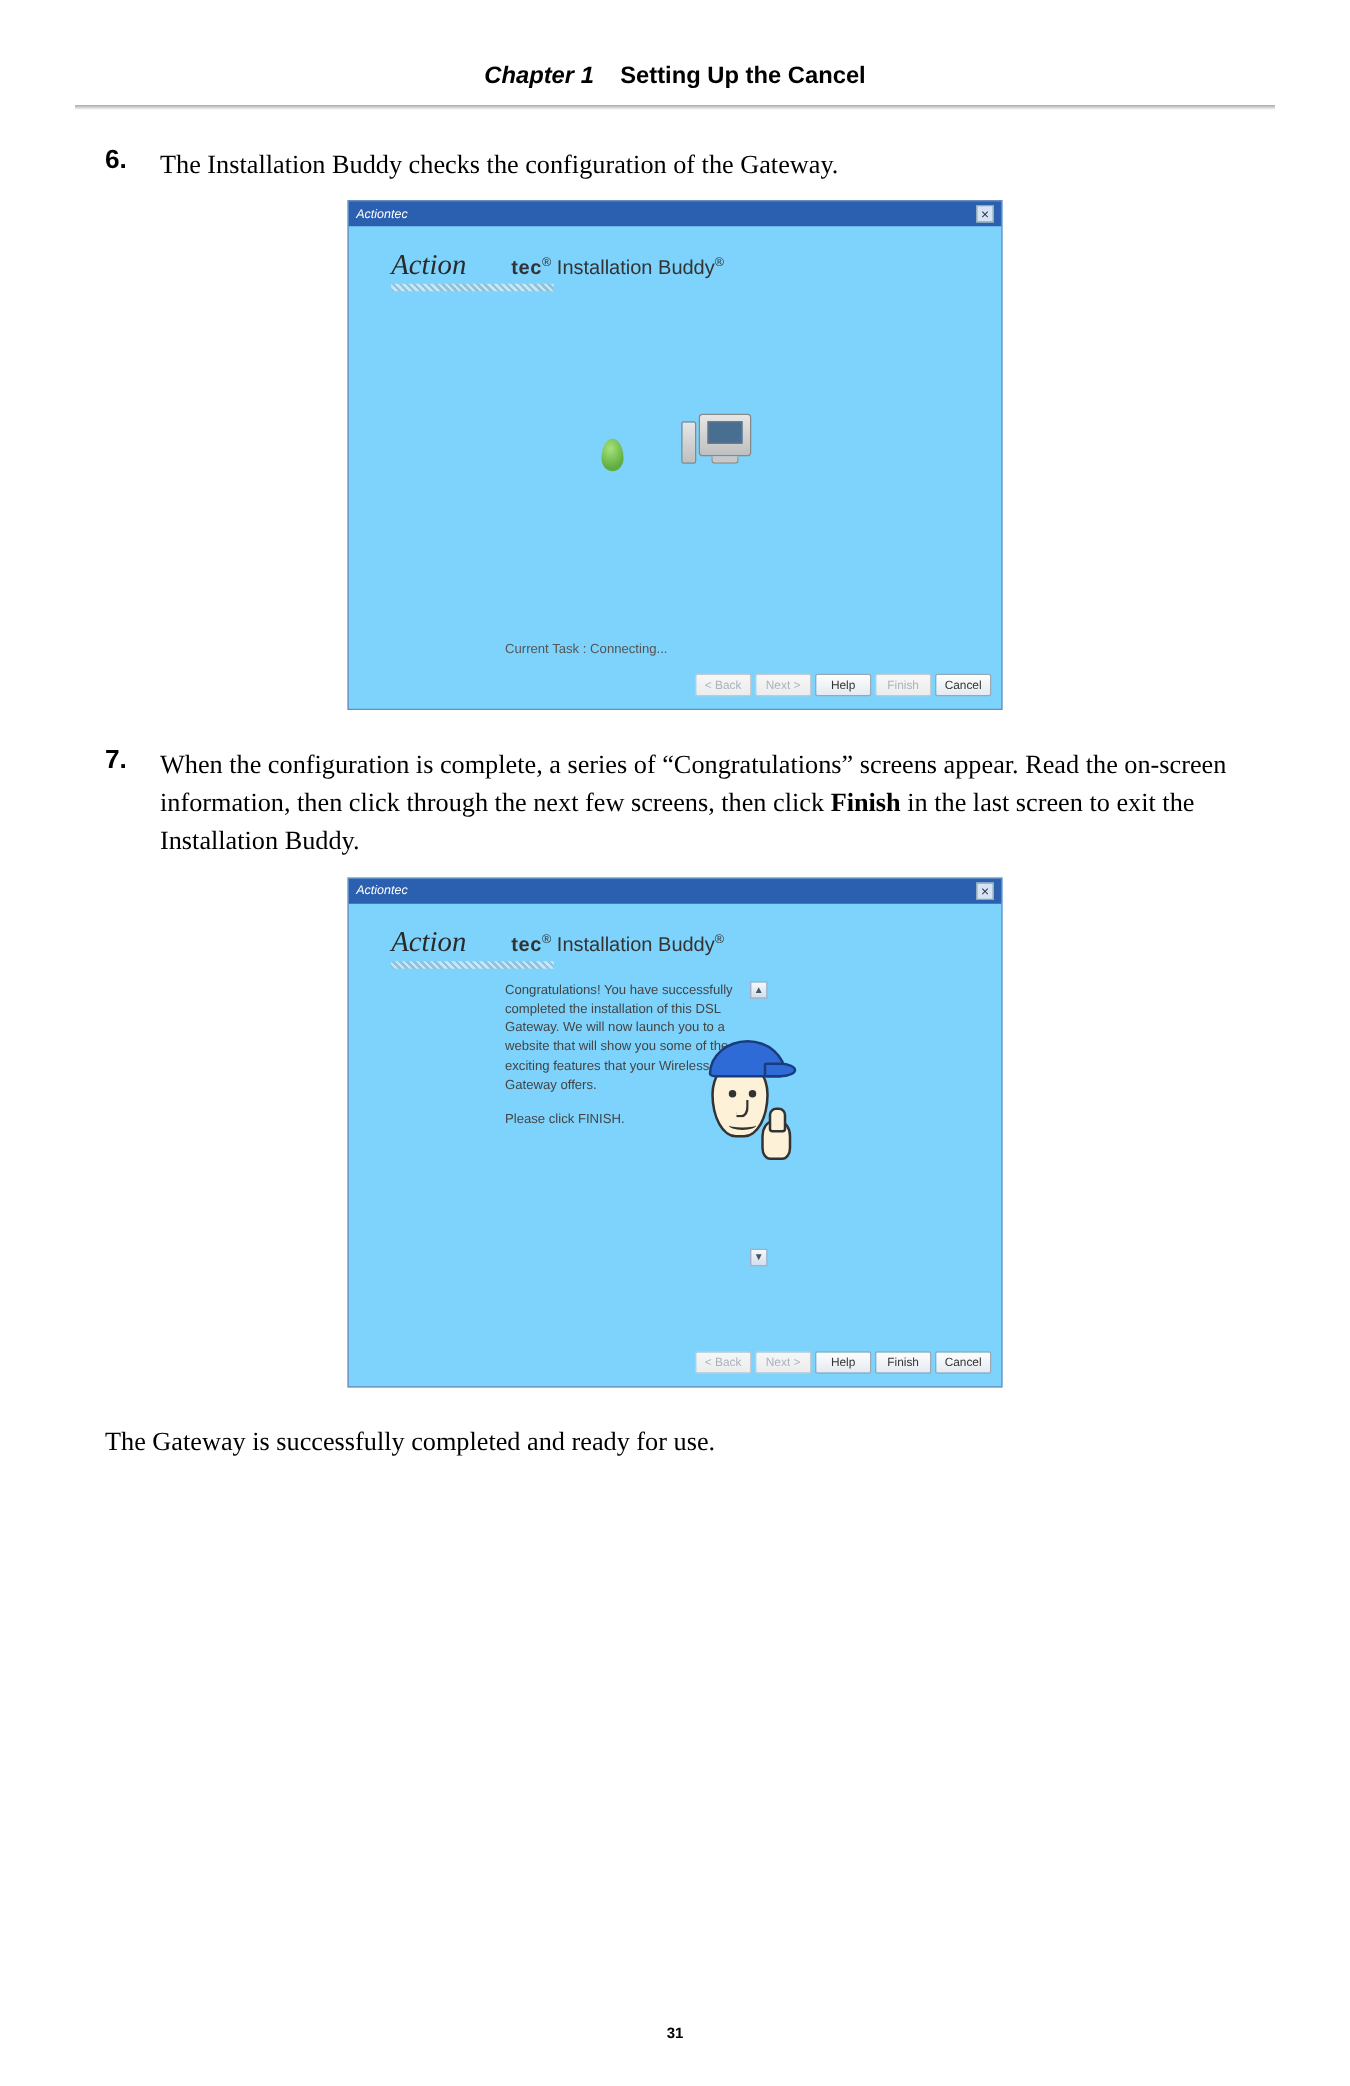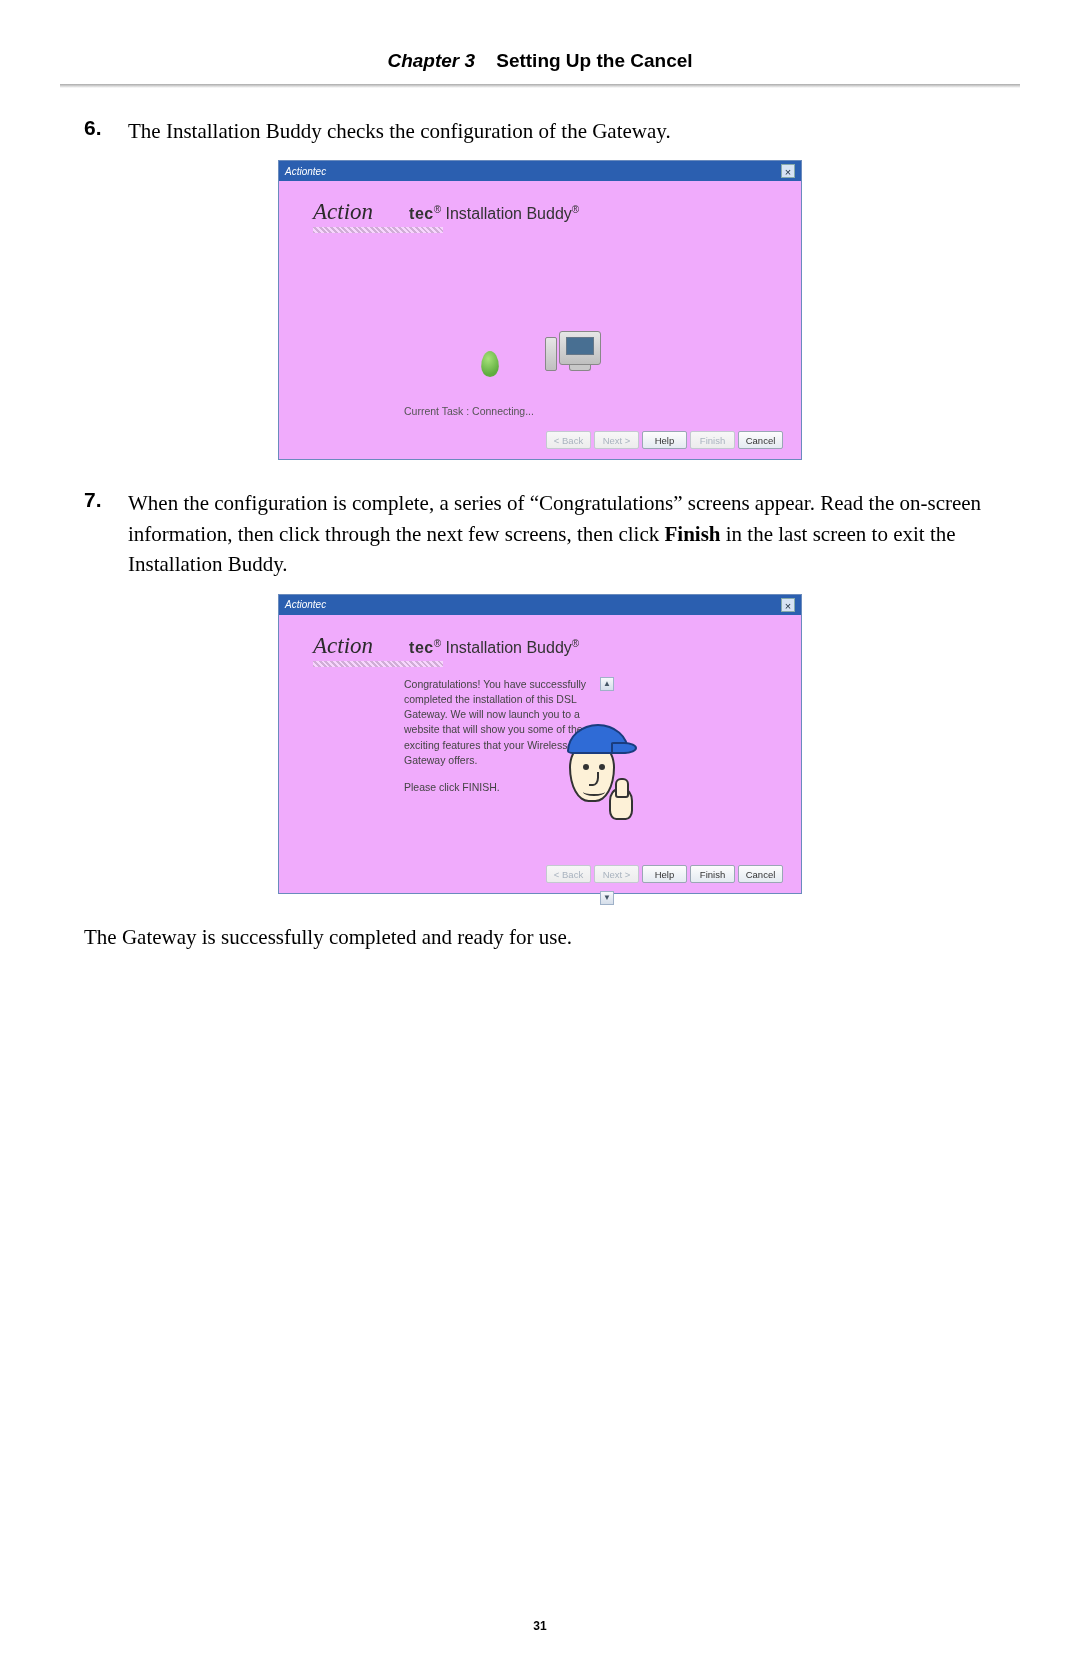--- a/index.html
+++ b/index.html
@@ -48,23 +48,23 @@
     line-height: 1.45;
   }
   .step-body .strong { font-weight: bold; }
   .figure-wrap {
     display: flex;
     justify-content: center;
     margin: 14px 0 28px 0;
   }
   .app-window {
     width: 524px;
-    height: 300px;
+    height: 408px;
     border: 1px solid #6a8bbd;
-    background: #f0abfc;
+    background: #7dd3fc;
     position: relative;
     font-family: Tahoma, Verdana, sans-serif;
     font-size: 10px;
     color: #333;
   }
   .app-titlebar {
     height: 20px;
     background: #2b5fb0;
     color: #fff;
     font-size: 10px;
@@ -153,21 +153,21 @@
   }
   .task-line {
     position: absolute;
     left: 125px;
     bottom: 42px;
     font-size: 10.5px;
     color: #555;
   }
   .btnbar {
     position: absolute;
-    bottom: 10px; right: 18px;
+    bottom: 10px; right: 8px;
     display: flex;
     gap: 3px;
   }
   .btn {
     width: 45px; height: 18px;
     font-size: 9.5px;
     text-align: center;
     line-height: 18px;
     border: 1px solid #9aa7b5;
     border-radius: 2px;
@@ -273,21 +273,21 @@
     font-weight: bold;
     font-size: 12px;
     color: #000;
   }
 </style>
 </head>
 <body>
 
 <div class="page">
   <div class="header">
-    <span class="chapter-label">Chapter 3</span>
+    <span class="chapter-label">Chapter 1</span>
     <span>&nbsp;&nbsp;</span>
     <span>Setting Up the Cancel</span>
   </div>
   <div class="header-rule"></div>
 
   <div class="steps">
 
     <div class="step">
       <div class="step-num">6.</div>
       <div class="step-body">The Installation Buddy checks the configuration of the Gateway.</div>

